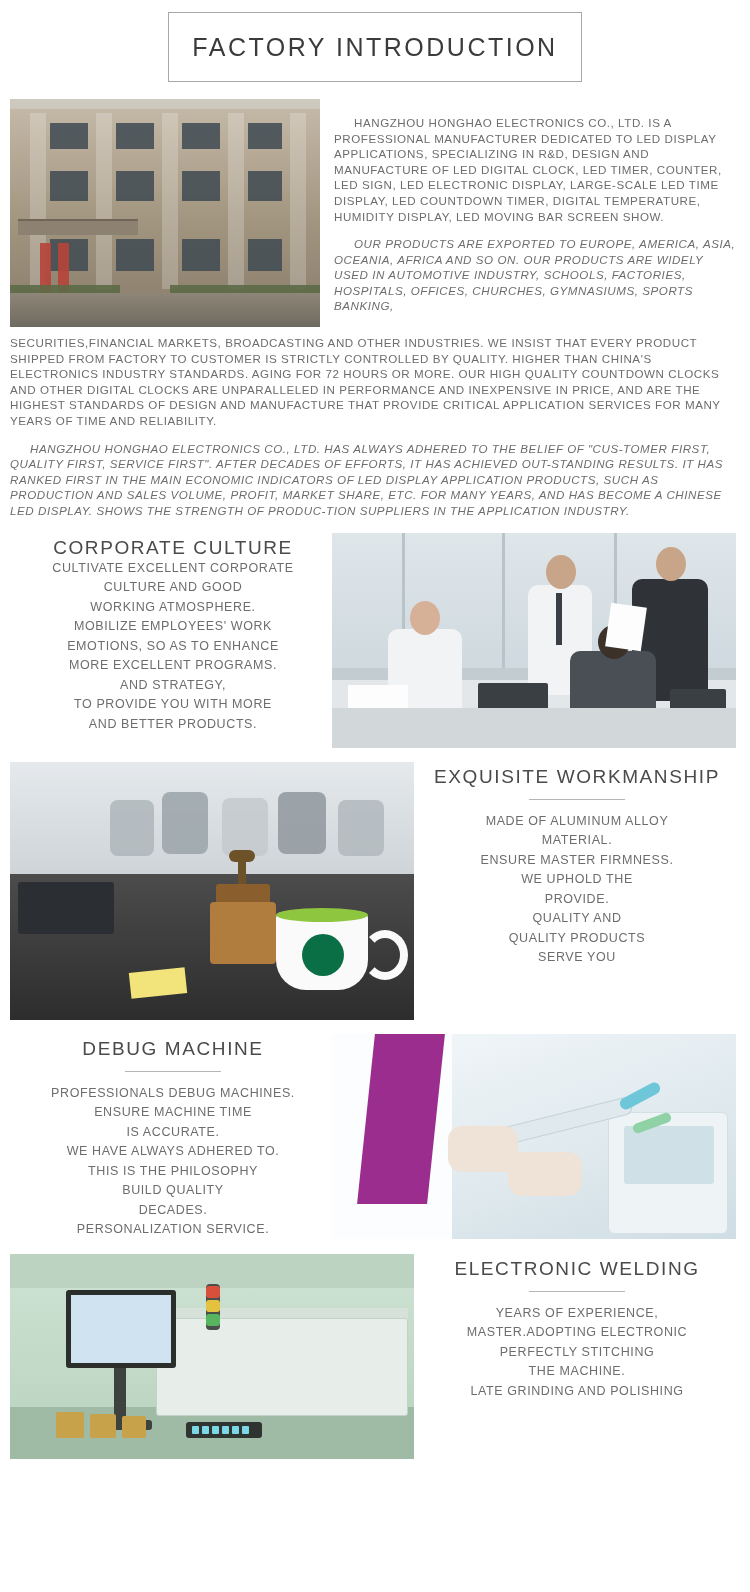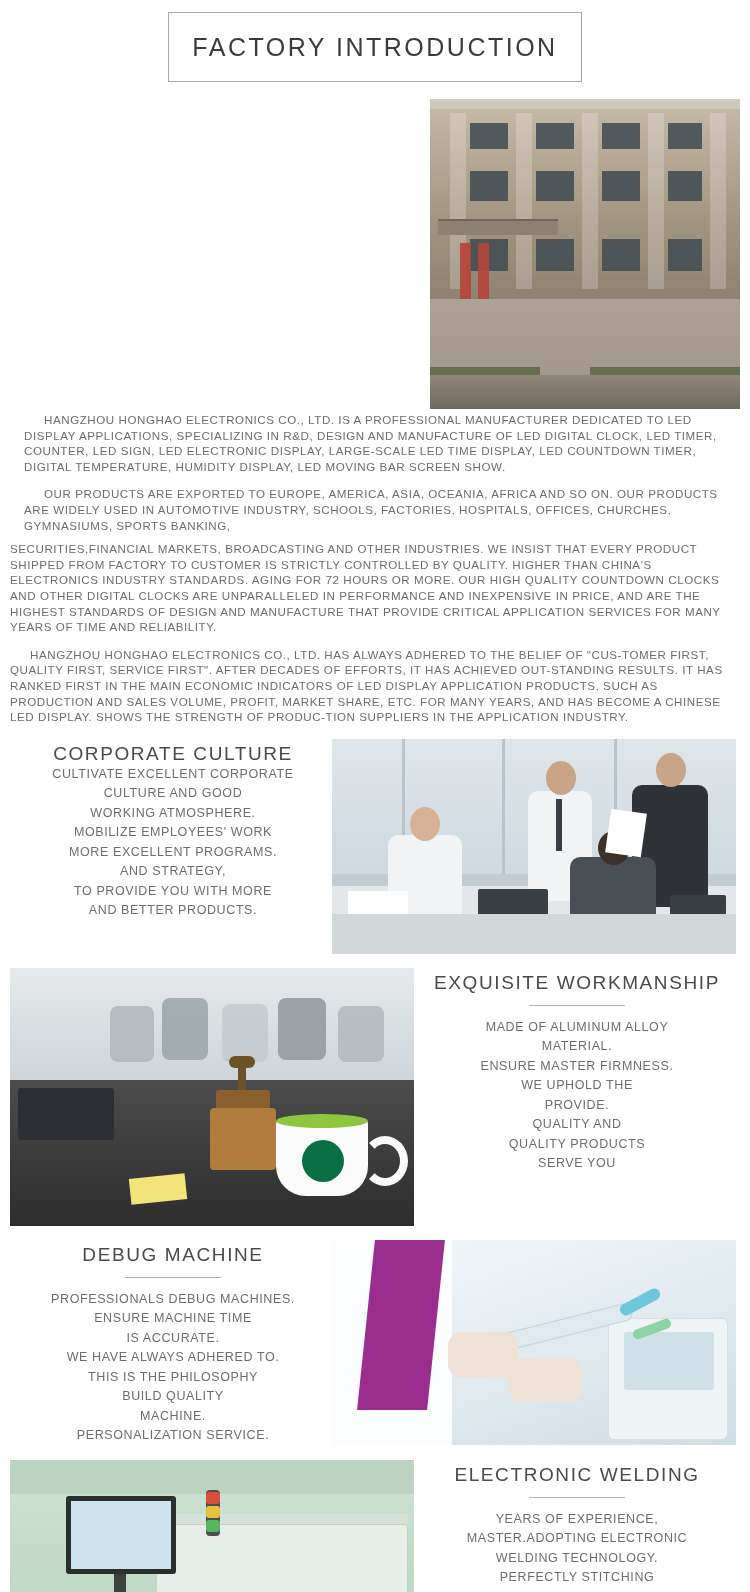--- a/index.html
+++ b/index.html
@@ -41,22 +41,21 @@
   }
 
   
   .intro {
     margin-top: 17px;
     padding: 0 10px 0 10px;
     position: relative;
   }
   .intro-top {
     display: flex;
-    align-items: flex-end;
-    flex-direction: column;
+    align-items: center;
   }
   .intro-photo {
     width: 310px;
     height: 228px;
     flex: 0 0 310px;
     position: relative;
     overflow: hidden;
     background: #b9b2a8;
   }
   .intro-text-right {
@@ -65,21 +64,21 @@
     padding-top: 3px;
   }
   p.body {
     margin: 0;
     font-size: 11.6px;
     line-height: 15.6px;
     letter-spacing: 0.55px;
     color: #6d6d6d;
     text-align: left;
   }
-  p.body + p.body { margin-top: 12px; }
+  p.body + p.body { margin-top: 12px; font-style: italic; }
   .intro-flow {
     margin-top: 8px;
   }
   .indent { text-indent: 20px; }
 
   
   .bld-sky {
     position: absolute; left: 0; top: 0; width: 100%; height: 100%;
     background: linear-gradient(180deg,#cfcabf 0%, #b3aa9c 45%, #9d9386 100%);
   }
@@ -267,20 +266,21 @@
   </div>
 
   <div class="section">
     <div class="sec-text" style="flex:0 0 306px;">
       <div class="sec-head">CORPORATE CULTURE</div>
       <div class="sec-lines">
         <div>CULTIVATE EXCELLENT CORPORATE</div>
         <div>CULTURE AND GOOD</div>
         <div>WORKING ATMOSPHERE.</div>
         <div>MOBILIZE EMPLOYEES' WORK</div>
+        <div>EMOTIONS, SO AS TO ENHANCE</div>
         <div>MORE EXCELLENT PROGRAMS.</div>
         <div>AND STRATEGY,</div>
         <div>TO PROVIDE YOU WITH MORE</div>
         <div>AND BETTER PRODUCTS.</div>
       </div>
     </div>
     <div class="sec-img ph-meeting">
       <div class="mt-window"></div>
       <div class="mt-mullion" style="left:70px;"></div>
       <div class="mt-mullion" style="left:170px;"></div>
@@ -349,21 +349,21 @@
     <div class="sec-text" style="flex:0 0 306px;">
       <div class="sec-head">DEBUG MACHINE</div>
       <div class="rule"></div>
       <div class="sec-lines">
         <div>PROFESSIONALS DEBUG MACHINES.</div>
         <div>ENSURE MACHINE TIME</div>
         <div>IS ACCURATE.</div>
         <div>WE HAVE ALWAYS ADHERED TO.</div>
         <div>THIS IS THE PHILOSOPHY</div>
         <div>BUILD QUALITY</div>
-        <div>MACHINE.</div>
+        <div>DECADES.</div>
         <div>PERSONALIZATION SERVICE.</div>
       </div>
     </div>
     <div class="sec-img ph-lab">
       <div class="lb-bg"></div>
       <div class="lb-coat"></div>
       <div class="lb-purple"></div>
       <div class="lb-device"></div>
       <div class="lb-screen"></div>
       <div class="lb-tube"></div>
@@ -399,21 +399,20 @@
       <div class="fc-led" style="left:212px;"></div>
       <div class="fc-led" style="left:222px;"></div>
       <div class="fc-led" style="left:232px;"></div>
     </div>
     <div class="sec-text">
       <div class="sec-head">ELECTRONIC WELDING</div>
       <div class="rule"></div>
       <div class="sec-lines">
         <div>YEARS OF EXPERIENCE,</div>
         <div>MASTER.ADOPTING ELECTRONIC</div>
-        <div>WELDING TECHNOLOGY.</div>
         <div>PERFECTLY STITCHING</div>
         <div>THE MACHINE.</div>
         <div>LATE GRINDING AND POLISHING</div>
       </div>
     </div>
   </div>
 
 </div>
 
 </body></html>

